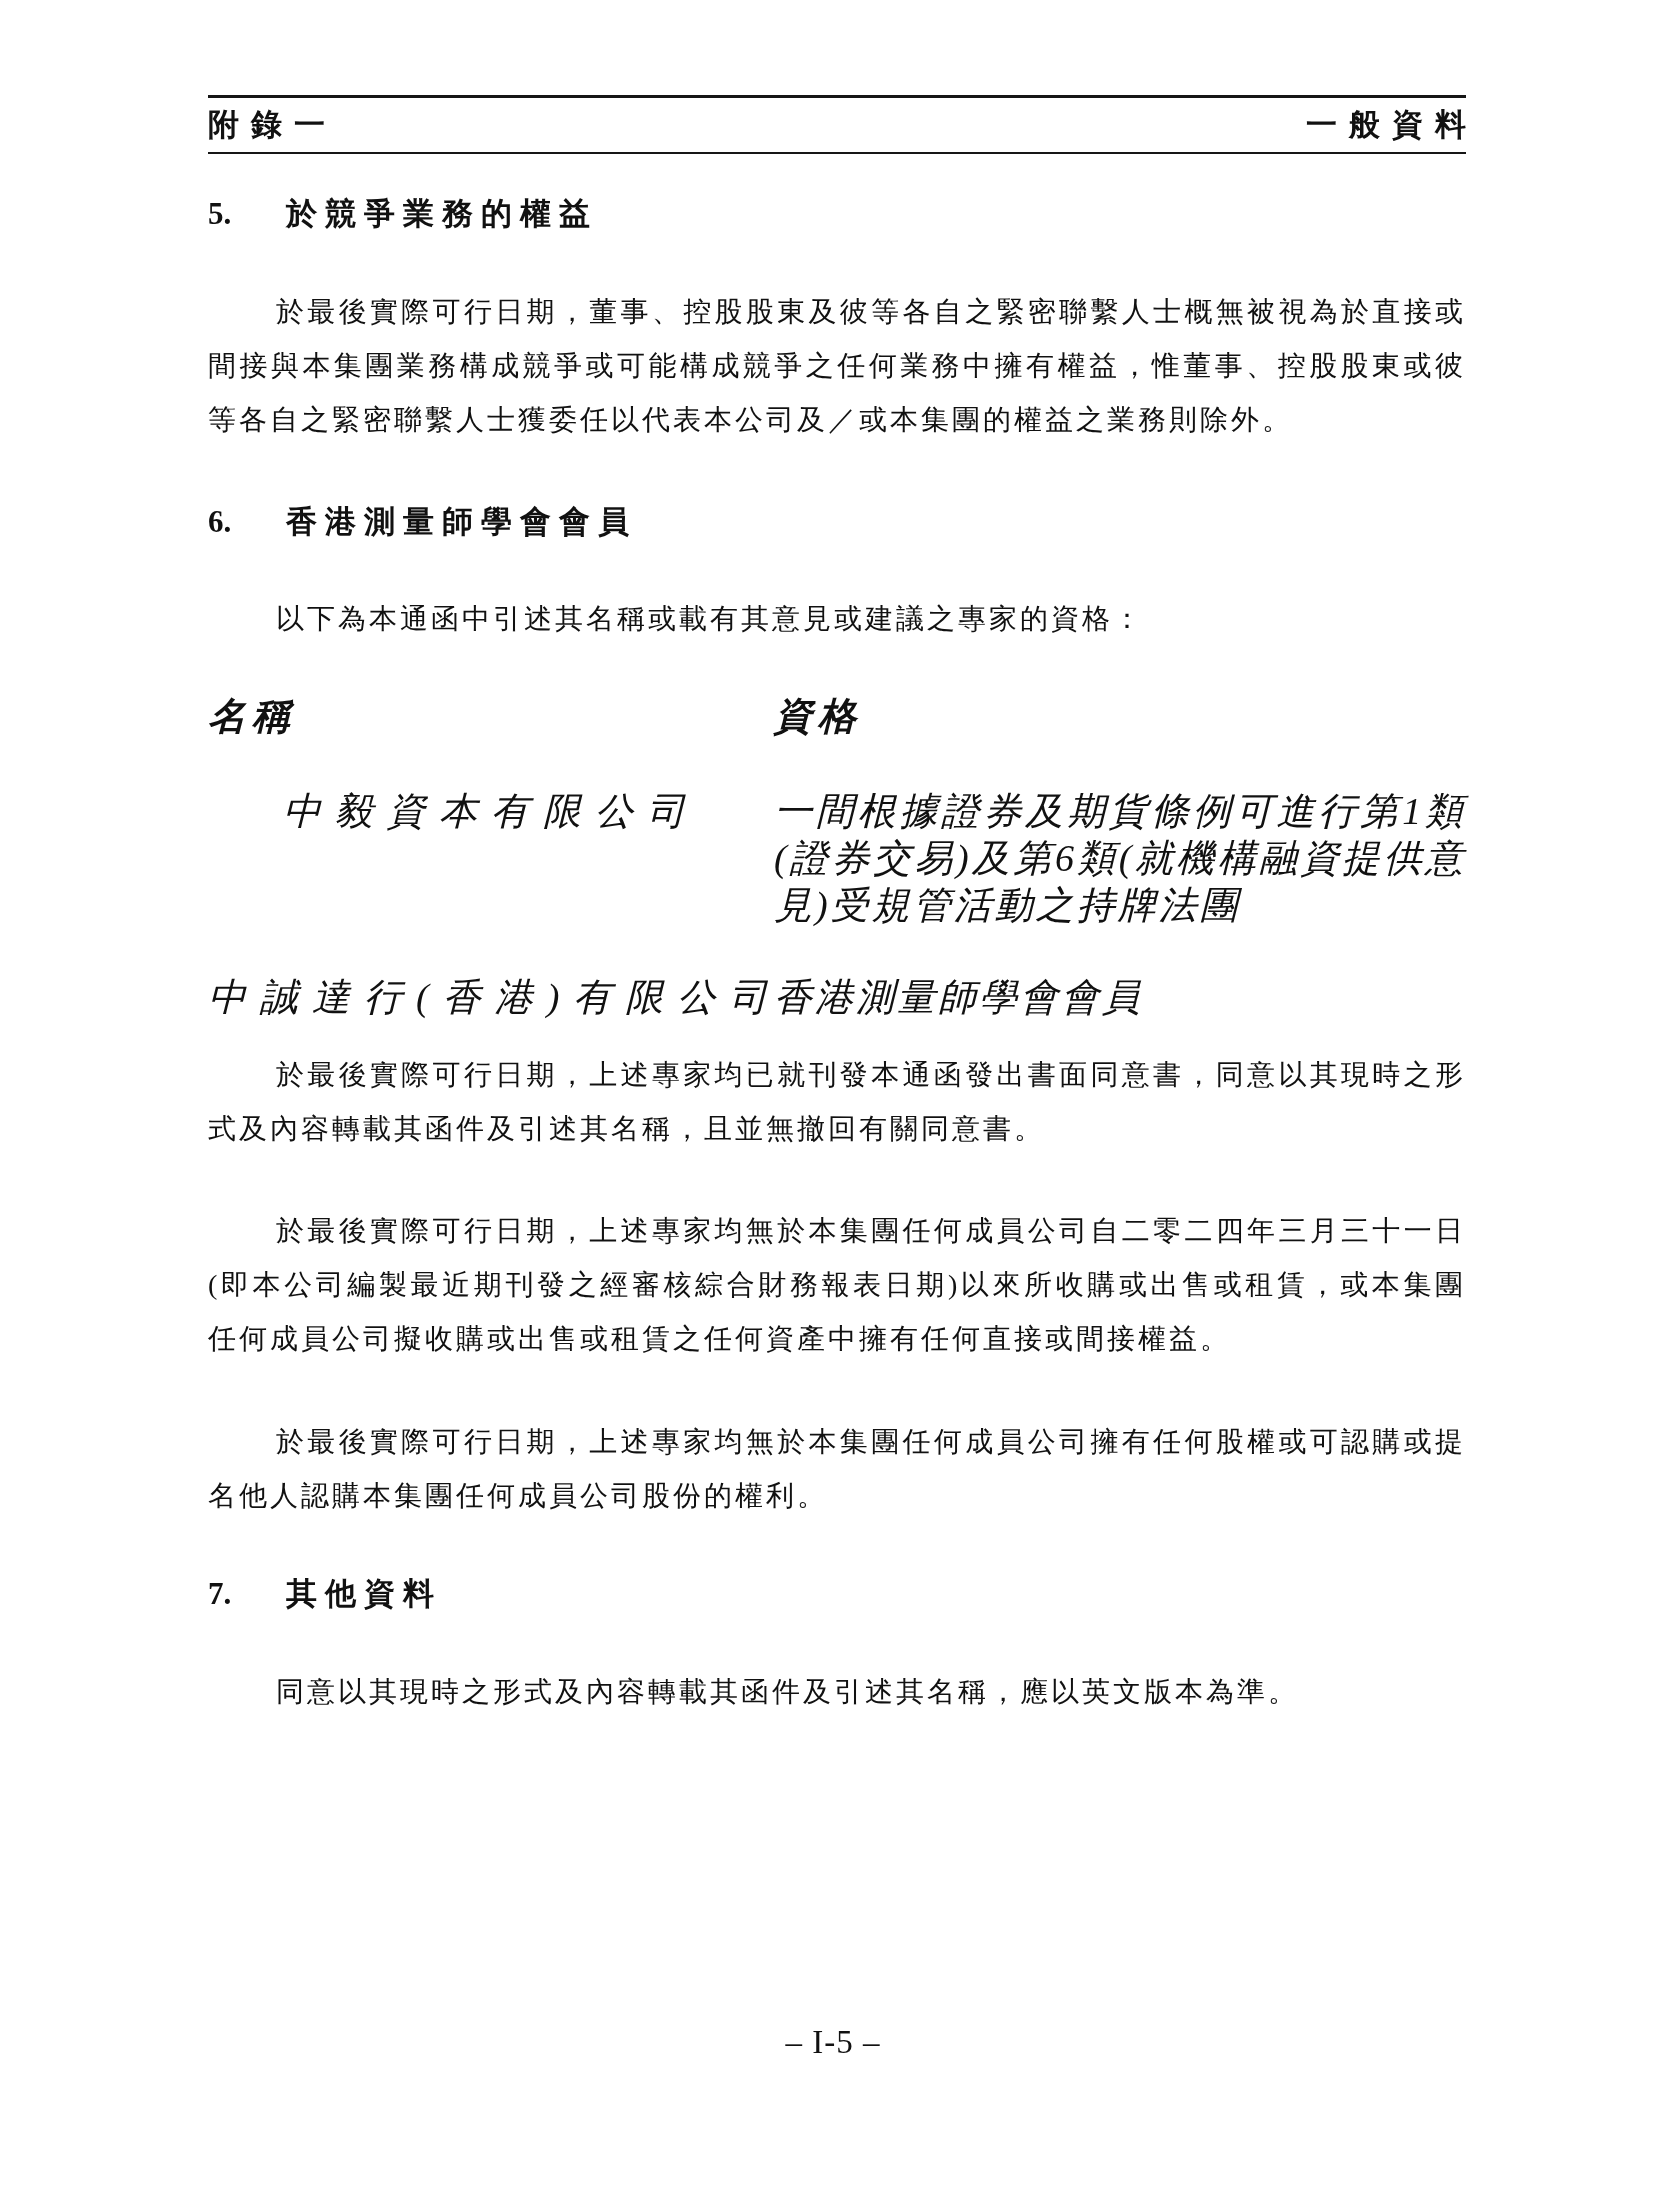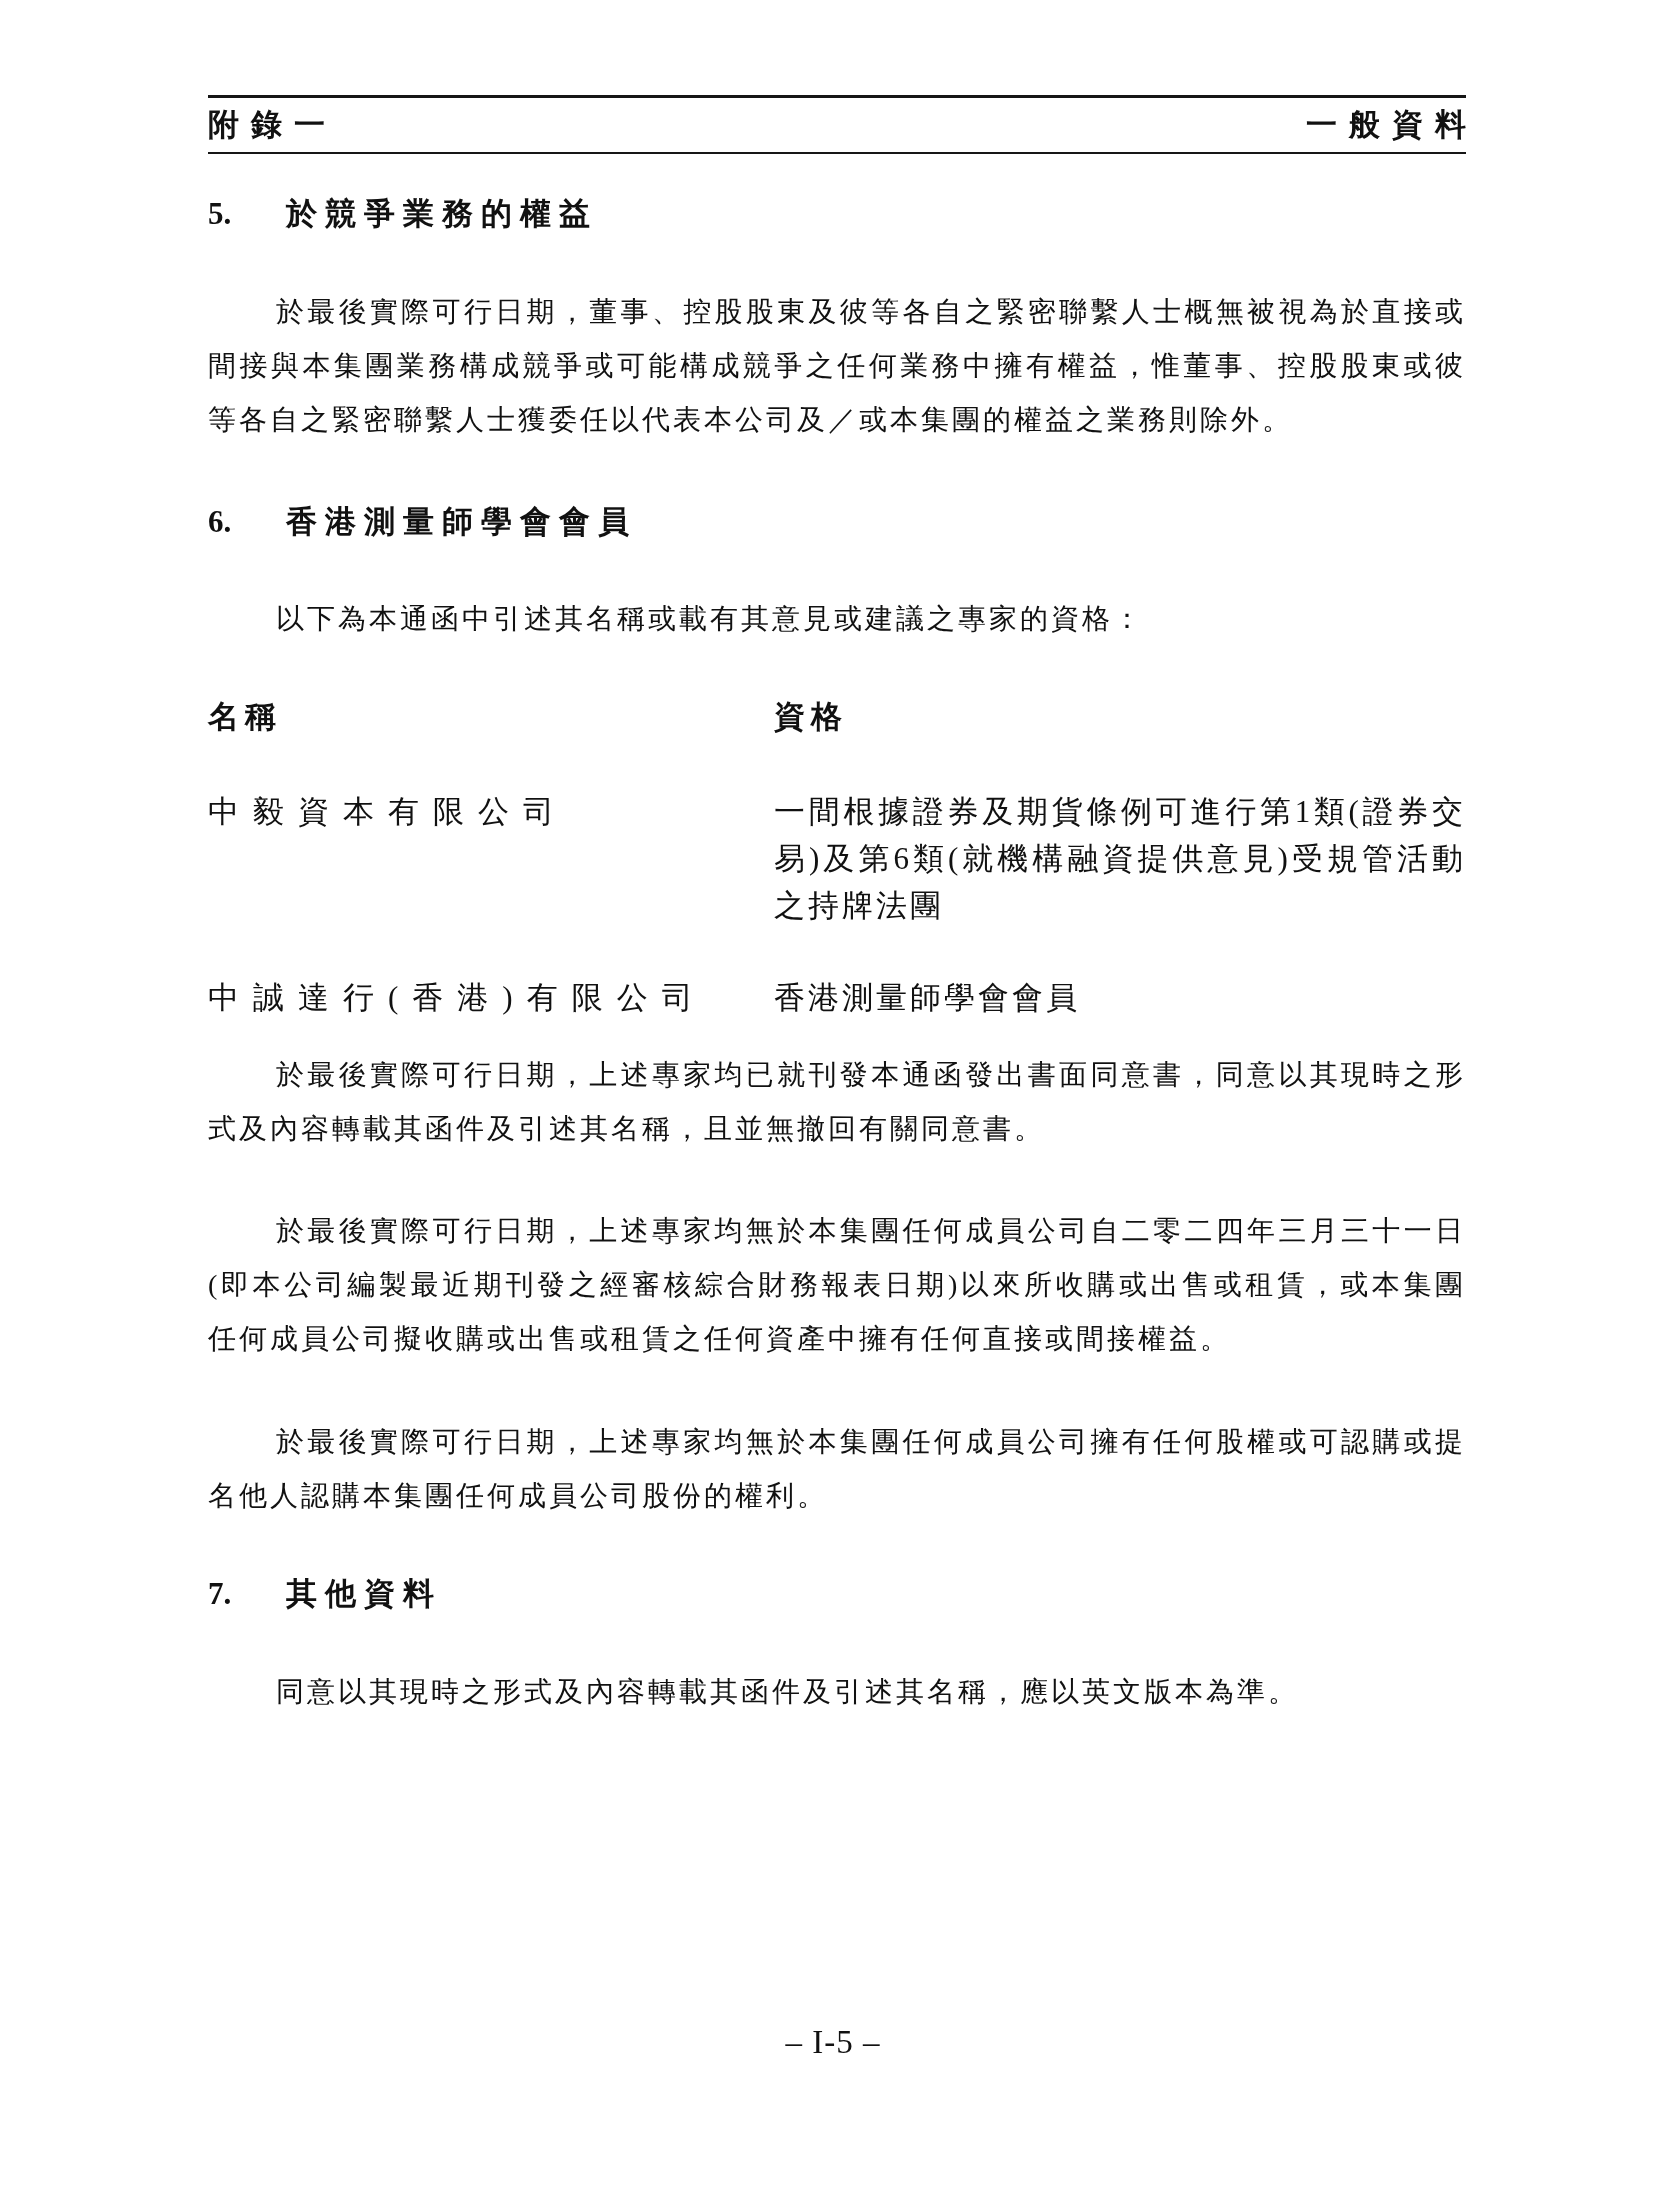--- a/index.html
+++ b/index.html
@@ -68,33 +68,35 @@
   .p-intro      { margin-top: 51px; }
   .p-consent    { margin-top: 27px; }
   .p-shares     { margin-top: 49px; }
   .p-assets     { margin-top: 48px; }
   .p-language   { margin-top: 52px; }
   
   .experts-table { margin-top: 47px; }
   .t-row {
     display: grid;
     grid-template-columns: 566px 692px;
-    font-size: 31px;
+    font-size: 38px;
     line-height: 47px;
+    font-style: italic;
   }
   .t-head .th {
     font-family: "Liberation Sans", "DejaVu Sans", sans-serif;
     font-weight: bold;
     letter-spacing: 6px;
   }
   .row-1 { margin-top: 48px; }
   .row-2 { margin-top: 45px; }
   .name-cell {
     letter-spacing: 14px;
     white-space: nowrap;
+    text-align: center;
   }
   .qual-cell {
     letter-spacing: 3px;
     text-align: justify;
   }
   
   .page-footer {
     position: absolute;
     left: 0;
     right: 0;

